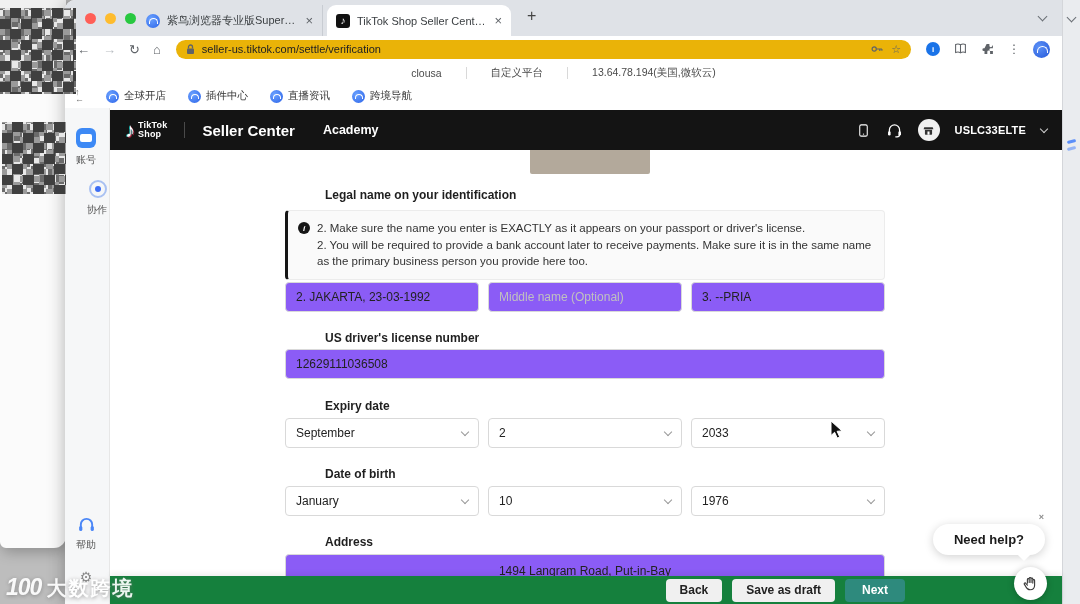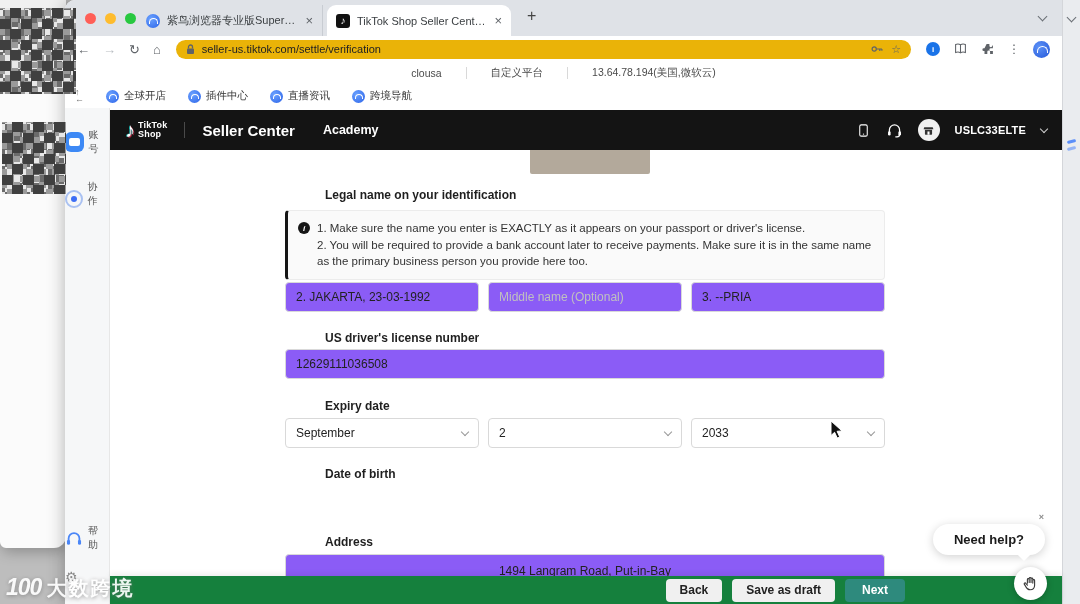--- a/index.html
+++ b/index.html
@@ -51,21 +51,21 @@
   .envsep{width:1px;height:12px;background:#d9d9d9;}
 
   .bookmarks{height:24px;display:flex;align-items:center;gap:22px;padding-left:10px;background:#fff;font-size:10.5px;color:#333;}
   .collapse-arrows{display:flex;flex-direction:column;align-items:flex-start;font-size:9px;color:#777;line-height:7px;margin-right:0px;}
   .bm{display:flex;align-items:center;gap:5px;}
   .bm-fav{width:13px;height:13px;border-radius:50%;background:radial-gradient(circle at 35% 35%,#6ba2ff,#2b63e8);position:relative;}
   .bm-fav::after{content:"";position:absolute;left:3px;top:4px;width:6px;height:4px;border:1.4px solid #fff;border-bottom:none;border-radius:6px 6px 0 0;}
 
   
   .zn-rail{position:absolute;left:0;top:108px;width:45px;bottom:0;background:#f6f7f8;border-right:1px solid #e7e7e7;}
-  .zn-item{position:absolute;left:0;width:42px;display:flex;align-items:center;gap:5px;font-size:10px;color:#555;}
+  .zn-item{position:absolute;left:0;width:42px;display:flex;flex-direction:column;align-items:center;gap:5px;font-size:10px;color:#555;}
   .zn-acct-ic{width:20px;height:20px;border-radius:6px;background:#3d89f5;position:relative;}
   .zn-acct-ic::after{content:"";position:absolute;left:4px;top:6px;right:4px;bottom:6px;background:#fff;border-radius:2px;}
   .zn-collab-ic{width:18px;height:18px;border-radius:50%;border:2px solid #a9c1f2;position:relative;}
   .zn-collab-ic::after{content:"";position:absolute;left:4px;top:4px;width:6px;height:6px;border-radius:50%;background:#3d6ef5;}
   .zn-gear{font-size:14px;color:#8a8a8a;line-height:1;}
 
   
   .page{position:absolute;left:45px;top:108px;right:0;bottom:0;background:#fff;}
   .tt-header{position:absolute;left:0;top:2px;right:0;height:40px;background:#141414;display:flex;align-items:center;padding:0 15px;color:#fff;}
   .note{font-size:20px;line-height:1;text-shadow:-1px 0 rgba(37,244,238,.65),1px 1px rgba(254,44,85,.65);}
@@ -264,21 +264,21 @@
 
       <div class="content">
         <div class="remnant"></div>
         <div class="form">
 
           <span class="lbl" style="top:38px;">Legal name on your identification</span>
 
           <div class="notice">
             <span class="notice-ic">i</span>
             <span class="notice-tx">
-              <span>1. Make sure the name you enter is EXACTLY as it appears on your passport or driver's license.</span><br>
+              <span>2. Make sure the name you enter is EXACTLY as it appears on your passport or driver's license.</span><br>
               <span>2. You will be required to provide a bank account later to receive payments. Make sure it is in the same name as the primary business person you provide here too.</span>
             </span>
           </div>
 
           <div class="row3" style="top:132px;">
             <input class="tfield f3" value="2. JAKARTA, 23-03-1992" style="">
             <input class="tfield f3" placeholder="Middle name (Optional)" style="">
             <input class="tfield f3" value="3. --PRIA" style="">
           </div>
 
@@ -295,20 +295,34 @@
               <span>2</span>
               <span class="chev sel-chev"></span>
             </div>
             <div class="select">
               <span>2033</span>
               <span class="chev sel-chev"></span>
             </div>
           </div>
 
           <span class="lbl" style="top:317px;">Date of birth</span>
+          <div class="row3" style="top:336px;">
+            <div class="select">
+              <span>January</span>
+              <span class="chev sel-chev"></span>
+            </div>
+            <div class="select">
+              <span>10</span>
+              <span class="chev sel-chev"></span>
+            </div>
+            <div class="select">
+              <span>1976</span>
+              <span class="chev sel-chev"></span>
+            </div>
+          </div>
 
           <span class="lbl" style="top:385px;">Address</span>
           <input class="tfield full" style="top: 404px; height: 34px; text-align: center;" value="1494 Langram Road, Put-in-Bay">
         </div>
       </div>
 
       <div class="footer">
         <button class="btn btn-gray">Back</button>
         <button class="btn btn-gray">Save as draft</button>
         <button class="btn btn-next">Next</button>

